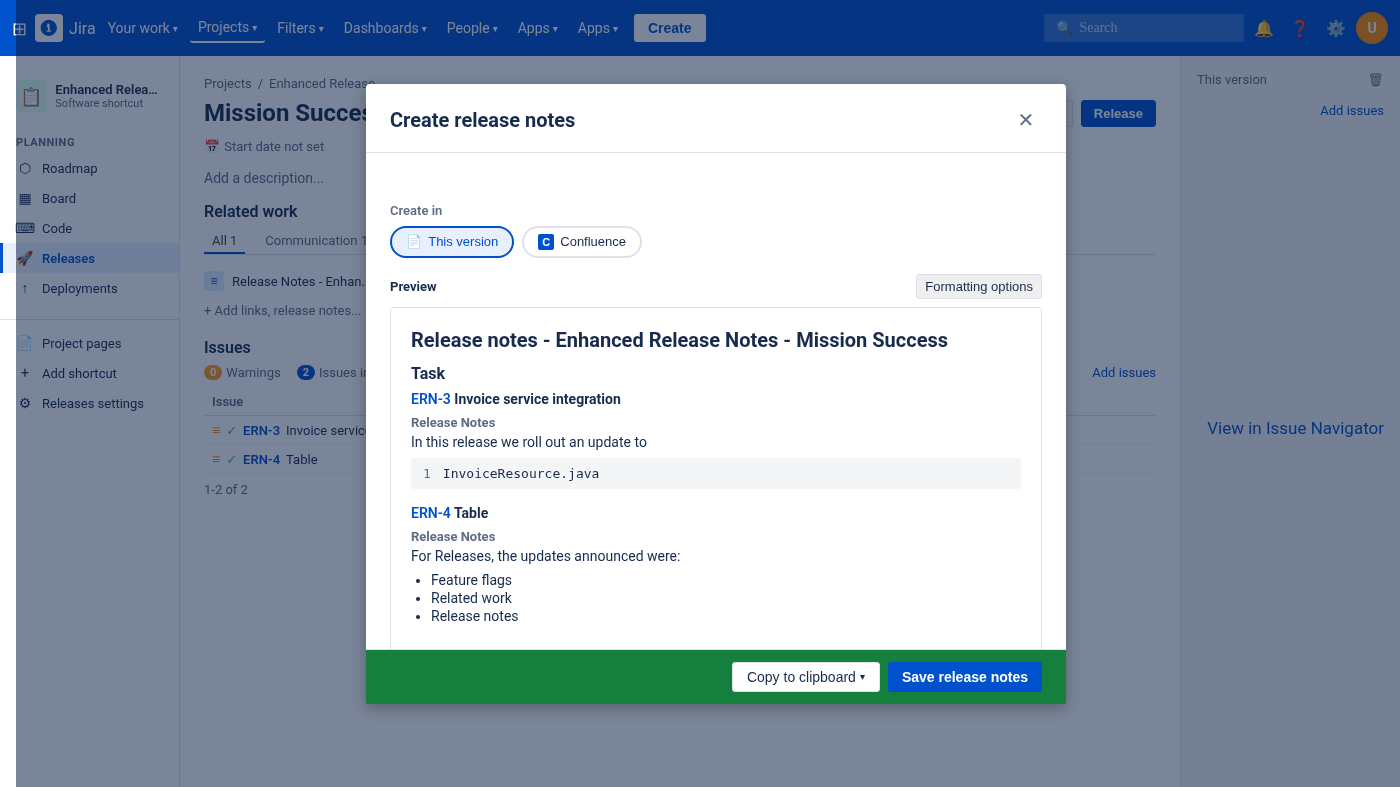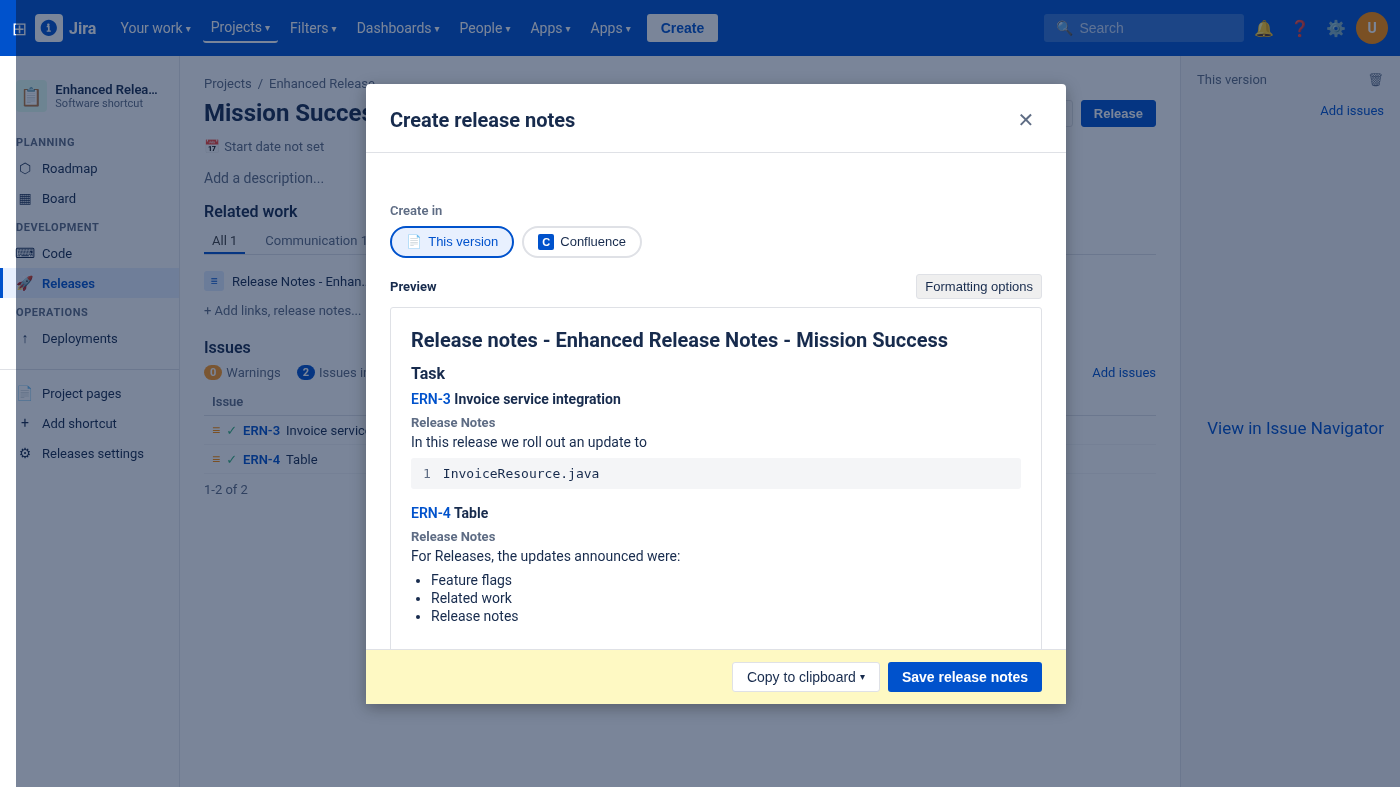--- a/index.html
+++ b/index.html
@@ -10,30 +10,30 @@
       height: 56px;
       background: #0052cc;
       display: flex;
       align-items: center;
       padding: 0 12px;
       gap: 4px;
       position: relative;
       z-index: 1;
     }
     .top-nav-grid-icon { color: white; margin-right: 4px; font-size: 18px; cursor: pointer; }
-    .top-nav-logo { display: flex; align-items: center; gap: 6px; color: white; font-weight: 700; font-size: 16px; margin-right: 12px; }
+    .top-nav-logo { display: flex; align-items: center; gap: 6px; color: white; font-weight: 400; font-size: 16px; }
     .top-nav-logo-icon { width: 28px; height: 28px; background: white; border-radius: 4px; display: flex; align-items: center; justify-content: center; }
     .top-nav-logo-icon svg { width: 20px; height: 20px; }
     .top-nav-item { color: white; font-size: 14px; padding: 6px 8px; border-radius: 3px; cursor: pointer; display: flex; align-items: center; gap: 3px; white-space: nowrap; }
     .top-nav-item .chevron { font-size: 10px; }
     .top-nav-item.active { border-bottom: 2px solid white; }
     .top-nav-create { background: white; color: #0052cc; font-weight: 600; padding: 6px 14px; border-radius: 3px; border: none; cursor: pointer; margin-left: 4px; font-size: 14px; }
     .top-nav-spacer { flex: 1; }
     .top-nav-search { background: rgba(255,255,255,0.2); border: none; color: white; padding: 6px 12px; border-radius: 3px; width: 200px; font-size: 14px; display: flex; align-items: center; gap: 6px; }
-    .top-nav-search input { background: transparent; border: none; color: #e5e5e5; width: 150px; font-size: 14px; outline: none; }
+    .top-nav-search input { background: transparent; border: none; color: #e5e5e5; width: 150px; font-size: 14px; outline: none; font-family: Liberation Serif, serif; }
     .top-nav-search input::placeholder { color: rgba(255,255,255,0.7); }
     .top-nav-icon-btn { color: white; width: 32px; height: 32px; border-radius: 50%; display: flex; align-items: center; justify-content: center; cursor: pointer; font-size: 16px; }
     .top-nav-avatar { width: 32px; height: 32px; border-radius: 50%; background: #ff8b00; display: flex; align-items: center; justify-content: center; color: white; font-weight: 700; cursor: pointer; }
 
     
     .main-layout { display: flex; height: calc(100vh - 56px); }
 
     
     .sidebar { width: 180px; background: white; padding: 16px 0; flex-shrink: 0; border-right: 1px solid #e5e7eb; }
     .sidebar-project { padding: 8px 16px 16px; display: flex; align-items: center; gap: 8px; }
@@ -115,21 +115,21 @@
     .modal-title { font-size: 20px; font-weight: 700; color: #172b4d; }
     .modal-close { cursor: pointer; color: #5e6c84; font-size: 20px; background: none; border: none; display: flex; align-items: center; justify-content: center; width: 32px; height: 32px; border-radius: 50%; }
     .modal-body { padding: 16px 24px; overflow-y: auto; flex: 1; }
     .modal-footer {
       padding: 12px 24px;
       border-top: 1px solid #dfe1e6;
       display: flex;
       justify-content: flex-end;
       gap: 8px;
       flex-shrink: 0;
-      background: #fef9c3;
+      background: #15803d;
     }
     .create-in-label { font-size: 13px; color: #5e6c84; margin-bottom: 8px; font-weight: 600; margin-top: 34px; }
     .create-in-options { display: flex; gap: 8px; margin-bottom: 16px; }
     .create-in-btn {
       padding: 6px 14px; border-radius: 20px; font-size: 13px; cursor: pointer; border: 2px solid #dfe1e6; background: white; color: #172b4d; font-weight: 500; display: flex; align-items: center; gap: 6px;
     }
     .create-in-btn.selected { border-color: #0052cc; color: #0052cc; background: #e8f0fe; }
     .preview-header { display: flex; justify-content: space-between; align-items: center; margin-bottom: 8px; }
     .preview-label { font-size: 13px; font-weight: 700; color: #172b4d; }
     .formatting-options-link { font-size: 13px; color: #172b4d; cursor: pointer; border: 1px solid #dfe1e6; padding: 4px 8px; border-radius: 3px; margin-left: 32px; }
@@ -217,30 +217,28 @@
     </div>
     <div class="sidebar-section-header">PLANNING</div>
     <div class="sidebar-item">
       <div class="sidebar-item-icon">⬡</div>
       <span>Roadmap</span>
     </div>
     <div class="sidebar-item">
       <div class="sidebar-item-icon">▦</div>
       <span>Board</span>
     </div>
-    <div class="sidebar-section-header">DEVELOPMENT</div>
     <div class="sidebar-item">
       <div class="sidebar-item-icon">⌨</div>
       <span>Code</span>
     </div>
     <div class="sidebar-item active">
       <div class="sidebar-item-icon">🚀</div>
       <span>Releases</span>
     </div>
-    <div class="sidebar-section-header">OPERATIONS</div>
     <div class="sidebar-item">
       <div class="sidebar-item-icon">↑</div>
       <span>Deployments</span>
     </div>
     <div style="margin-top: 16px; border-top: 1px solid #dfe1e6; padding-top: 8px;">
       <div class="sidebar-item">
         <div class="sidebar-item-icon">📄</div>
         <span>Project pages</span>
       </div>
       <div class="sidebar-item">

